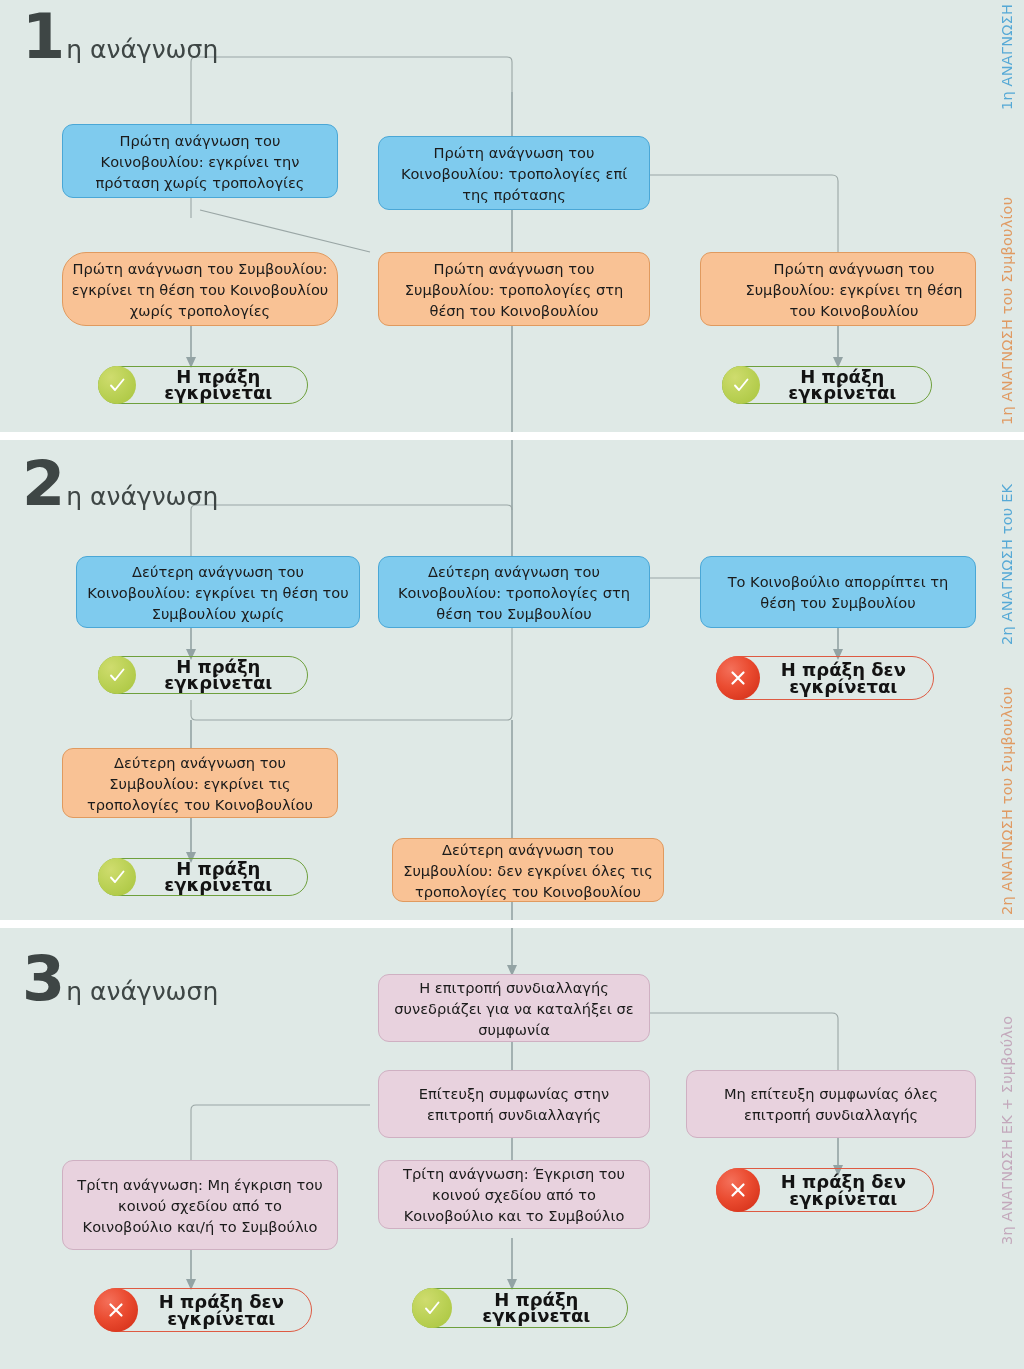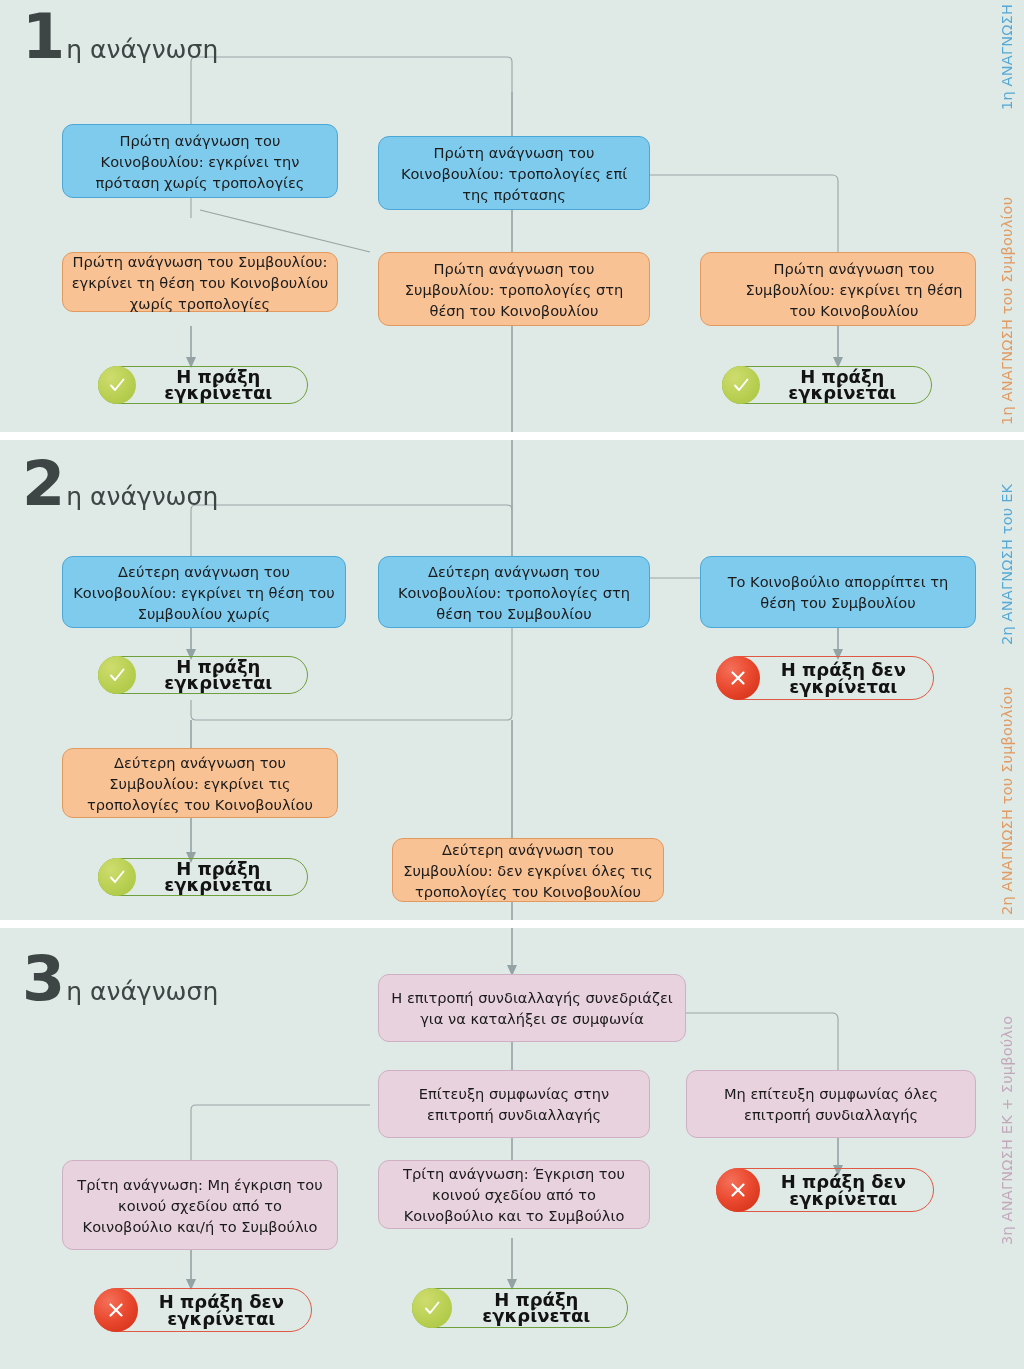--- a/index.html
+++ b/index.html
@@ -202,21 +202,21 @@
   <div class="rail council" style="left:999px;top:425px;">1η ΑΝΑΓΝΩΣΗ του Συμβουλίου</div>
   <div class="rail ek" style="left:999px;top:645px;">2η ΑΝΑΓΝΩΣΗ του ΕΚ</div>
   <div class="rail council" style="left:999px;top:915px;">2η ΑΝΑΓΝΩΣΗ του Συμβουλίου</div>
   <div class="rail third" style="left:999px;top:1245px;">3η ΑΝΑΓΝΩΣΗ ΕΚ + Συμβούλιο</div>
 
 
   <div class="node n-ep" style="left:62px;top:124px;width:276px;height:74px;text-align:center;">Πρώτη ανάγνωση του Κοινοβουλίου: εγκρίνει την πρόταση χωρίς τροπολογίες</div>
 
   <div class="node n-ep" style="left:378px;top:136px;width:272px;height:74px;">Πρώτη ανάγνωση του Κοινοβουλίου: τροπολογίες επί της πρότασης</div>
 
-  <div class="node n-council" style="left:62px;top:252px;width:276px;height:60px;">Πρώτη ανάγνωση του Συμβουλίου: εγκρίνει τη θέση του Κοινοβουλίου χωρίς τροπολογίες</div>
+  <div class="node n-council" style="left:62px;top:252px;width:276px;height:74px;border-radius:24px;">Πρώτη ανάγνωση του Συμβουλίου: εγκρίνει τη θέση του Κοινοβουλίου χωρίς τροπολογίες</div>
 
   <div class="node n-council" style="left:378px;top:252px;width:272px;height:74px;">Πρώτη ανάγνωση του Συμβουλίου: τροπολογίες στη θέση του Κοινοβουλίου</div>
 
   <div class="node n-council" style="left:700px;top:252px;width:276px;height:74px;padding-left:40px;">Πρώτη ανάγνωση του Συμβουλίου: εγκρίνει τη θέση του Κοινοβουλίου</div>
 
   <div class="pill ok" style="left:98px;top:366px;width:210px;">
     <span class="disc">
       <svg width="20" height="20" viewBox="0 0 20 20">
           <path d="M4 10.5 L8 15 L16.5 4.5" fill="none" stroke="#ffffff" stroke-width="1.9" stroke-linecap="round" stroke-linejoin="round"></path>
         </svg>
@@ -226,21 +226,21 @@
 
   <div class="pill ok" style="left:722px;top:366px;width:210px;">
     <span class="disc">
       <svg width="20" height="20" viewBox="0 0 20 20">
           <path d="M4 10.5 L8 15 L16.5 4.5" fill="none" stroke="#ffffff" stroke-width="1.9" stroke-linecap="round" stroke-linejoin="round"></path>
         </svg>
     </span>
     <span class="ptxt">Η πράξη εγκρίνεται</span>
   </div>
 
-  <div class="node n-ep" style="left:62px;top:556px;width:284px;height:72px;">Δεύτερη ανάγνωση του Κοινοβουλίου: εγκρίνει τη θέση του Συμβουλίου χωρίς</div>
+  <div class="node n-ep" style="left:76px;top:556px;width:284px;height:72px;">Δεύτερη ανάγνωση του Κοινοβουλίου: εγκρίνει τη θέση του Συμβουλίου χωρίς</div>
 
   <div class="node n-ep" style="left:378px;top:556px;width:272px;height:72px;">Δεύτερη ανάγνωση του Κοινοβουλίου: τροπολογίες στη θέση του Συμβουλίου</div>
 
   <div class="node n-ep" style="left:700px;top:556px;width:276px;height:72px;">Το Κοινοβούλιο απορρίπτει τη θέση του Συμβουλίου</div>
 
   <div class="pill ok" style="left:98px;top:656px;width:210px;">
     <span class="disc">
       <svg width="20" height="20" viewBox="0 0 20 20">
           <path d="M4 10.5 L8 15 L16.5 4.5" fill="none" stroke="#ffffff" stroke-width="1.9" stroke-linecap="round" stroke-linejoin="round"></path>
         </svg>
@@ -263,21 +263,21 @@
 
   <div class="pill ok" style="left:98px;top:858px;width:210px;">
     <span class="disc">
       <svg width="20" height="20" viewBox="0 0 20 20">
           <path d="M4 10.5 L8 15 L16.5 4.5" fill="none" stroke="#ffffff" stroke-width="1.9" stroke-linecap="round" stroke-linejoin="round"></path>
         </svg>
     </span>
     <span class="ptxt">Η πράξη εγκρίνεται</span>
   </div>
 
-  <div class="node n-third" style="left:378px;top:974px;width:308px;height:68px;">Η επιτροπή συνδιαλλαγής συνεδριάζει για να καταλήξει σε συμφωνία</div>
+  <div class="node n-third" style="left:378px;top:974px;width:272px;height:68px;">Η επιτροπή συνδιαλλαγής συνεδριάζει για να καταλήξει σε συμφωνία</div>
 
   <div class="node n-third" style="left:378px;top:1070px;width:272px;height:68px;">Επίτευξη συμφωνίας στην επιτροπή συνδιαλλαγής</div>
 
   <div class="node n-third" style="left:686px;top:1070px;width:290px;height:68px;">Μη επίτευξη συμφωνίας όλες επιτροπή συνδιαλλαγής</div>
 
   <div class="pill no" style="left:716px;top:1168px;width:218px;height:44px;border-radius:22px;">
     <span class="disc" style="width:44px;height:44px;flex:0 0 44px;">
       <svg width="22" height="22" viewBox="0 0 22 22">
           <path d="M5.5 5.5 L16.5 16.5 M16.5 5.5 L5.5 16.5" fill="none" stroke="#ffffff" stroke-width="2.2" stroke-linecap="round"></path>
         </svg>

